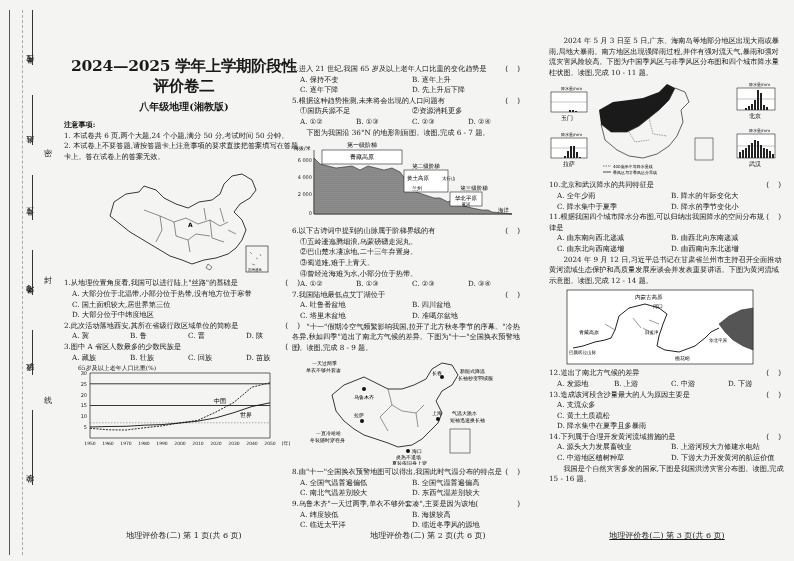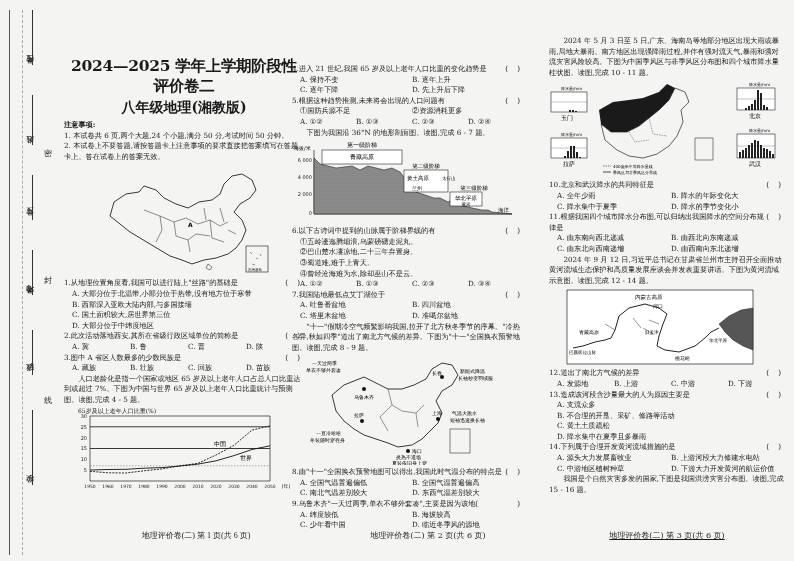--- a/index.html
+++ b/index.html
@@ -8,21 +8,21 @@
   .binding .vline{position:absolute;left:9px;top:10px;width:1px;height:545px;background:#555;}
   .binding .dash{position:absolute;left:22px;top:10px;width:0;height:545px;border-left:1px dashed #aaa;}
   .bfield{position:absolute;left:26px;width:12px;font-size:8px;line-height:9px;writing-mode:vertical-rl;transform:rotate(180deg);white-space:nowrap;}
   .bline{position:absolute;left:32px;width:1px;background:#333;}
   .bmark{position:absolute;left:44px;font-size:8px;}
   .page{position:absolute;top:36px;font-size:7.2px;line-height:10.6px;}
   .p1{left:64px;width:240px;}
   .p2{left:292px;width:232px;margin-top:28px;}
   .p3{left:549px;width:236px;}
   .title1{font-family:"DejaVu Serif",serif;font-weight:bold;font-size:15.5px;line-height:20px;text-align:center;letter-spacing:-0.3px;margin-top:20px;}
-  .title2{font-weight:bold;font-size:14px;line-height:22px;text-align:center;margin-bottom:2px;}
+  .title2{font-weight:bold;font-size:10px;line-height:22px;text-align:center;margin-bottom:2px;}
   .bold{font-weight:bold;}
   .para{text-indent:2em;}
   .q{display:flex;justify-content:space-between;}
   .q .paren{white-space:pre;padding-right:4px;}
   .opt-row{display:flex;padding-left:8px;justify-content:space-between;}
   .opt-row span{flex:1;}
   .opt-row.two span{flex:0 0 50%;}
   .opt{padding-left:8px;}
   .fig{position:relative;margin:2px 0;}
   .footer{position:absolute;top:530px;font-size:8px;text-align:center;}
@@ -70,21 +70,20 @@
       <text x="124" y="63" font-size="6" font-weight="bold">A</text>
     </svg>
   </div>
 
   <div>
     <div class="q">
         <span><span>1.</span><span>从地理位置角度看,我国可以进行陆上"丝路"的基础是</span></span>
         <span class="paren">(    )</span>
       </div>
     <div class="opt">A. 大部分位于北温带,小部分位于热带,没有地方位于寒带</div>
-    <div class="opt">B. 西部深入亚欧大陆内部,与多国接壤</div>
     <div class="opt">C. 国土面积较大,居世界第三位</div>
     <div class="opt">D. 大部分位于中纬度地区</div>
   </div>
   <div>
     <div class="q">
         <span><span>2.</span><span>此次活动落地西安,其所在省级行政区域单位的简称是</span></span>
         <span class="paren">(    )</span>
       </div>
     <div class="opt-row">
         <span>A. 冀</span>
@@ -98,21 +97,20 @@
         <span><span>3.</span><span>图中 A 省区人数最多的少数民族是</span></span>
         <span class="paren">(    )</span>
       </div>
     <div class="opt-row">
         <span>A. 藏族</span>
         <span>B. 壮族</span>
         <span>C. 回族</span>
         <span>D. 苗族</span>
       </div>
   </div>
-  <div class="para">人口老龄化是指一个国家或地区 65 岁及以上老年人口占总人口比重达到或超过 7%。下图为中国与世界 65 岁及以上老年人口比重统计与预测图。读图,完成 4 - 5 题。</div>
 
   <div class="fig" style="height:86px;">
     <div class="chart-title" style="position:absolute;left:14px;top:-2px;">65岁及以上老年人口比重(%)</div>
     <svg width="240" height="86" viewBox="0 0 240 86" style="position:absolute;left:0;top:0;">
       <g stroke="#222" stroke-width="0.7" fill="none">
         <line x1="26" y1="8" x2="26" y2="73"></line>
         <line x1="26" y1="73" x2="206" y2="73"></line>
         <line x1="26" y1="8" x2="206" y2="8"></line>
         <line x1="206" y1="8" x2="206" y2="73"></line>
       </g>
@@ -141,21 +139,21 @@
           <text x="206" y="80">2050</text>
         <text x="222" y="80" font-size="5">(年)</text>
       </g>
       <path d="M26,63.3 L44,64.8 L62,65 L80,62.8 L98,60.9 L116,57.8 L134,55.3 L152,47 L170,37.3 L188,22.1 L206,17.8" fill="none" stroke="#111" stroke-width="0.9" stroke-dasharray="2,1.2"></path>
       <path d="M26,62 L44,61.5 L62,61.3 L80,60.2 L98,59.6 L116,58 L134,56.1 L152,52.8 L170,47.6 L188,41.5 L206,37.8" fill="none" stroke="#111" stroke-width="0.9"></path>
       <text x="150" y="38" font-size="6">中国</text>
       <text x="176" y="52" font-size="6">世界</text>
     </svg>
   </div>
 </div>
-<div class="footer" style="left:76px;width:240px;font-family:Liberation Serif, serif;">地理评价卷(二)  第 1 页(共 6 页)</div>
+<div class="footer" style="left:64px;width:240px;">地理评价卷(二)  第 1 页(共 6 页)</div>
 
 <div class="page p2">
   <div>
     <div class="q">
         <span><span>4.</span><span>进入 21 世纪,我国 65 岁及以上老年人口比重的变化趋势是</span></span>
         <span class="paren">(    )</span>
       </div>
     <div class="opt-row two">
         <span>A. 保持不变</span>
         <span>B. 逐年上升</span>
@@ -218,21 +216,21 @@
   </div>
 
   <div>
     <div class="q">
         <span><span>6.</span><span>以下古诗词中提到的山脉属于阶梯界线的有</span></span>
         <span class="paren">(    )</span>
       </div>
     <div class="opt">①五岭逶迤腾细浪,乌蒙磅礴走泥丸。</div>
     <div class="opt">②巴山楚水凄凉地,二十三年弃置身。</div>
     <div class="opt">③蜀道难,难于上青天。</div>
-    <div class="opt">④曾经沧海难为水,除却巫山不是云。</div>
+    <div class="opt">④曾经沧海难为水,小部分位于热带。</div>
     <div class="opt-row">
         <span>A. ①②</span>
         <span>B. ①③</span>
         <span>C. ②③</span>
         <span>D. ③④</span>
       </div>
   </div>
   <div>
     <div class="q">
         <span><span>7.</span><span>我国陆地最低点艾丁湖位于</span></span>
@@ -294,21 +292,21 @@
   <div>
     <div class="q">
         <span><span>9.</span><span>乌鲁木齐"一天过两季,单衣不够外套凑",主要是因为该地(</span></span>
         <span class="paren">  )</span>
       </div>
     <div class="opt-row two">
         <span>A. 纬度较低</span>
         <span>B. 海拔较高</span>
       </div>
     <div class="opt-row two">
-        <span>C. 少年看中国</span>
+        <span>C. 临近太平洋</span>
         <span>D. 临近冬季风的源地</span>
       </div>
   </div>
 </div>
 <div class="footer" style="left:312px;width:232px;">地理评价卷(二)  第 2 页(共 6 页)</div>
 
 <div class="page p3">
   <div class="para">2024 年 5 月 3 日至 5 日,广东、海南岛等地部分地区出现大雨或暴雨,局地大暴雨。南方地区出现强降雨过程,并伴有强对流天气,暴雨和强对流灾害风险较高。下图为中国季风区与非季风区分布图和四个城市降水量柱状图。读图,完成 10 - 11 题。</div>
 
   <div class="fig" style="height:98px;">
@@ -444,21 +442,20 @@
         <span>C. 中游</span>
         <span>D. 下游</span>
       </div>
   </div>
   <div>
     <div class="q">
         <span><span>13.</span><span>造成该河段含沙量最大的人为原因主要是</span></span>
         <span class="paren">(    )</span>
       </div>
     <div class="opt">A. 支流众多</div>
-    <div class="opt">B. 不合理的开垦、采矿、修路等活动</div>
     <div class="opt">C. 黄土土质疏松</div>
     <div class="opt">D. 降水集中在夏季且多暴雨</div>
   </div>
   <div>
     <div class="q">
         <span><span>14.</span><span>下列属于合理开发黄河流域措施的是</span></span>
         <span class="paren">(    )</span>
       </div>
     <div class="opt-row two">
         <span>A. 源头大力发展畜牧业</span>

